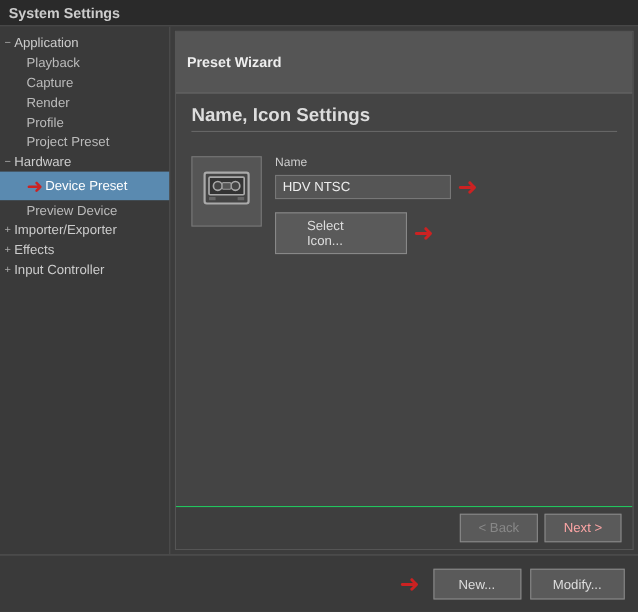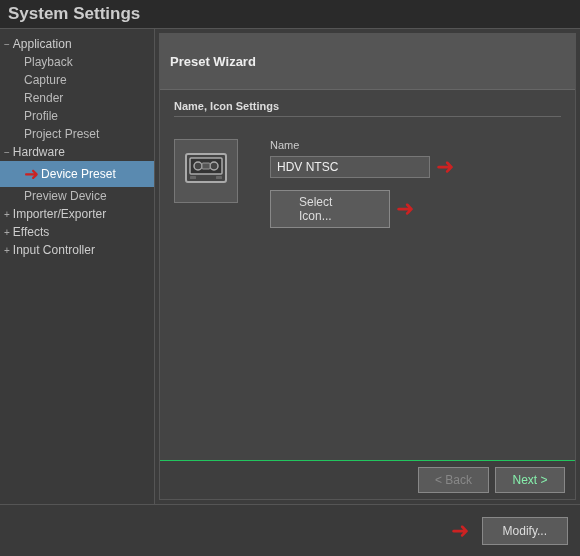--- a/index.html
+++ b/index.html
@@ -19,21 +19,21 @@
       flex-direction: column;
       width: 580px;
       height: 556px;
     }
 
     
     .title-bar {
       background: #2a2a2a;
       color: #ccc;
       padding: 4px 8px;
-      font-size: 17px;
+      font-size: 13px;
       font-weight: bold;
       border-bottom: 1px solid #555;
     }
 
     
     .content-area {
       display: flex;
       flex: 1;
       overflow: hidden;
     }
@@ -106,32 +106,32 @@
     }
 
     .wizard-content {
       flex: 1;
       padding: 10px 14px;
       display: flex;
       flex-direction: column;
     }
 
     .wizard-section-title {
-      font-size: 11px;
+      font-size: 17px;
       font-weight: bold;
       color: #ddd;
       margin-bottom: 14px;
       border-bottom: 1px solid #666;
       padding-bottom: 4px;
     }
 
     .name-icon-row {
       display: flex;
       align-items: flex-start;
-      gap: 32px;
+      gap: 12px;
       margin-top: 8px;
     }
 
     
     .icon-preview {
       width: 64px;
       height: 64px;
       background: #555;
       border: 1px solid #777;
       display: flex;
@@ -192,21 +192,21 @@
       align-items: center;
       padding: 6px 10px;
       border-top: 1px solid #22c55e;
       gap: 6px;
       background: #3e3e3e;
     }
 
     .nav-btn {
       background: #5a5a5a;
       border: 1px solid #888;
-      color: #86efac;
+      color: #fca5a5;
       padding: 5px 16px;
       font-size: 12px;
       cursor: pointer;
       min-width: 70px;
     }
     .nav-btn.disabled {
       color: #888;
       cursor: default;
     }
 
@@ -354,16 +354,17 @@
           <button class="nav-btn">Next &gt;</button>
         </div>
 
       </div>
 
     </div>
   </div>
 
   <div class="bottom-bar">
     <span class="red-arrow" style="font-size:22px;margin-right:4px;">➜</span>
+    <button class="bottom-btn">New...</button>
     <button class="bottom-btn">Modify...</button>
   </div>
 
 </div>
 
 </body></html>

